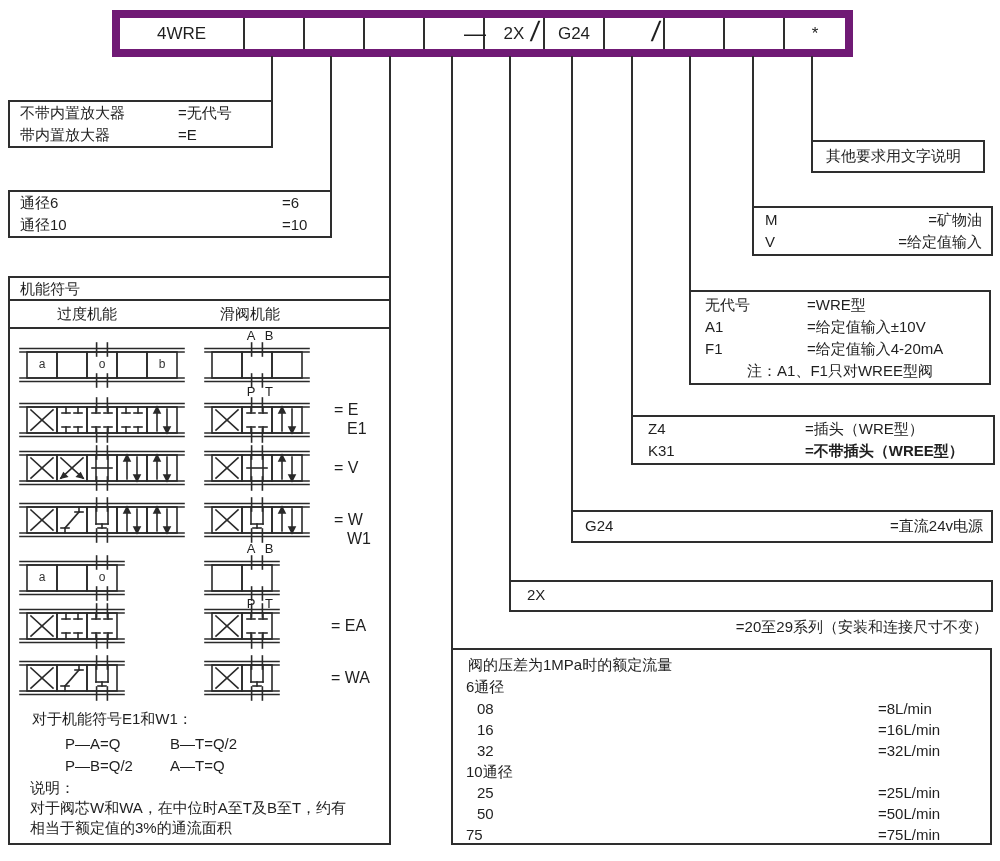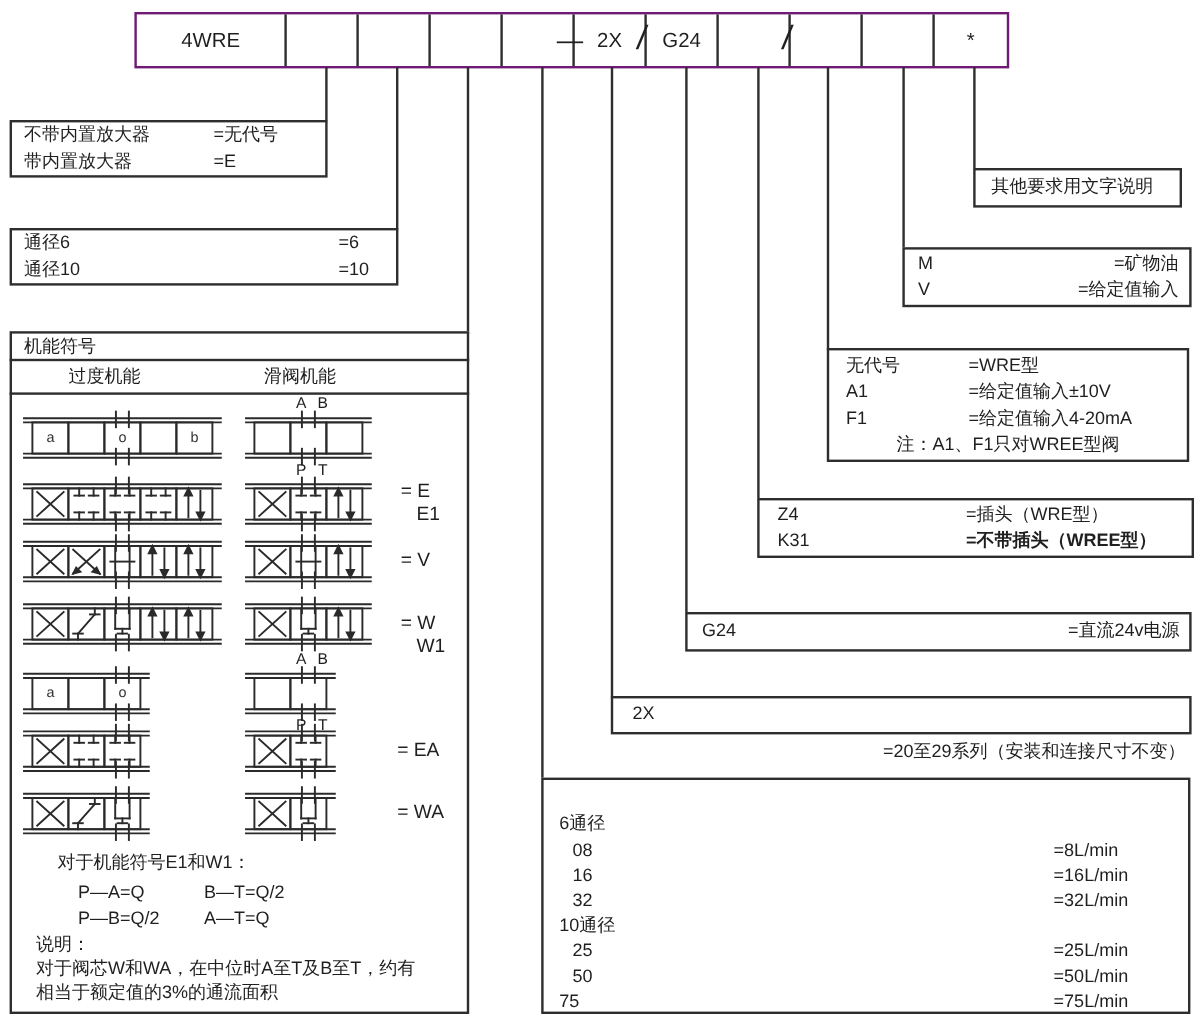--- a/index.html
+++ b/index.html
@@ -9,21 +9,21 @@
     overflow:hidden;
   }
   .box{position:absolute;border:2px solid #2e2e2e;box-sizing:border-box;background:#ffffff;}
   .vline{position:absolute;width:2px;background:#2e2e2e;}
   .hline{position:absolute;height:2px;background:#2e2e2e;}
   .t{position:absolute;font-size:15px;line-height:18px;white-space:nowrap;}
   .t16{font-size:16px;}
   .ctr{text-align:center;}
   .rt{text-align:right;}
   
-  .codebar{position:absolute;left:112px;top:10px;height:47px;display:flex;border:2px solid #701a75;box-sizing:border-box;background:#fff;}
+  .codebar{position:absolute;left:112px;top:10px;height:47px;display:flex;border:8px solid #701a75;box-sizing:border-box;background:#fff;}
   .codebar .cell{border-right:2px solid #2e2e2e;display:flex;align-items:center;justify-content:center;font-size:17px;box-sizing:border-box;}
   .codebar .cell:last-child{border-right:none;}
   .cell.c0{width:125px;}
   .cell.cn{width:60px;}
   .sep{position:absolute;font-size:22px;color:#1f1f1f;}
   svg.sym{position:absolute;overflow:visible;}
   .portlbl{position:absolute;width:14px;text-align:center;font-size:13px;}
   .celllbl{position:absolute;width:12px;text-align:center;font-size:12px;color:#333;}
 </style>
 </head>
@@ -461,21 +461,21 @@
         <line x1="45" y1="26" x2="45" y2="30"></line>
         <line x1="41" y1="30" x2="49" y2="30"></line>
         <line x1="39.6" y1="0" x2="39.6" y2="13"></line>
         <line x1="39.6" y1="31" x2="39.6" y2="44"></line>
         <line x1="50.4" y1="0" x2="50.4" y2="13"></line>
         <line x1="50.4" y1="31" x2="50.4" y2="44"></line>
       </g>
     </svg>
   <span class="t t16" style="left:331px;top:669px;">= WA</span>
 
-  <span class="t" style="left:32px;top:710px;margin-left:16px;">对于机能符号E1和W1：</span>
+  <span class="t" style="left:32px;top:710px;">对于机能符号E1和W1：</span>
   <span class="t" style="left:65px;top:735px;">P—A=Q</span>
   <span class="t" style="left:170px;top:735px;">B—T=Q/2</span>
   <span class="t" style="left:65px;top:757px;">P—B=Q/2</span>
   <span class="t" style="left:170px;top:757px;">A—T=Q</span>
   <span class="t" style="left:30px;top:779px;">说明：</span>
   <span class="t" style="left:30px;top:799px;">对于阀芯W和WA，在中位时A至T及B至T，约有</span>
   <span class="t" style="left:30px;top:819px;">相当于额定值的3%的通流面积</span>
 
   <div class="box" style="left:811px;top:140px;width:174px;height:33px;"></div>
   <span class="t" style="left:826px;top:147px;">其他要求用文字说明</span>
@@ -503,20 +503,21 @@
 
   <div class="box" style="left:571px;top:510px;width:422px;height:33px;"></div>
   <span class="t" style="left:585px;top:517px;">G24</span>
   <span class="t rt" style="left:700px;top:517px;width:283px;">=直流24v电源</span>
 
   <div class="box" style="left:509px;top:580px;width:484px;height:32px;"></div>
   <span class="t" style="left:527px;top:586px;">2X</span>
   <span class="t rt" style="left:590px;top:618px;width:398px;">=20至29系列（安装和连接尺寸不变）</span>
 
   <div class="box" style="left:451px;top:648px;width:541px;height:197px;"></div>
+  <span class="t" style="left:468px;top:656px;">阀的压差为1MPa时的额定流量</span>
   <span class="t" style="left:466px;top:678px;">6通径</span>
   <span class="t" style="left:477px;top:700px;">08</span>
   <span class="t" style="left:878px;top:700px;">=8L/min</span>
   <span class="t" style="left:477px;top:721px;">16</span>
   <span class="t" style="left:878px;top:721px;">=16L/min</span>
   <span class="t" style="left:477px;top:742px;">32</span>
   <span class="t" style="left:878px;top:742px;">=32L/min</span>
   <span class="t" style="left:466px;top:763px;">10通径</span>
   <span class="t" style="left:477px;top:784px;">25</span>
   <span class="t" style="left:878px;top:784px;">=25L/min</span>

